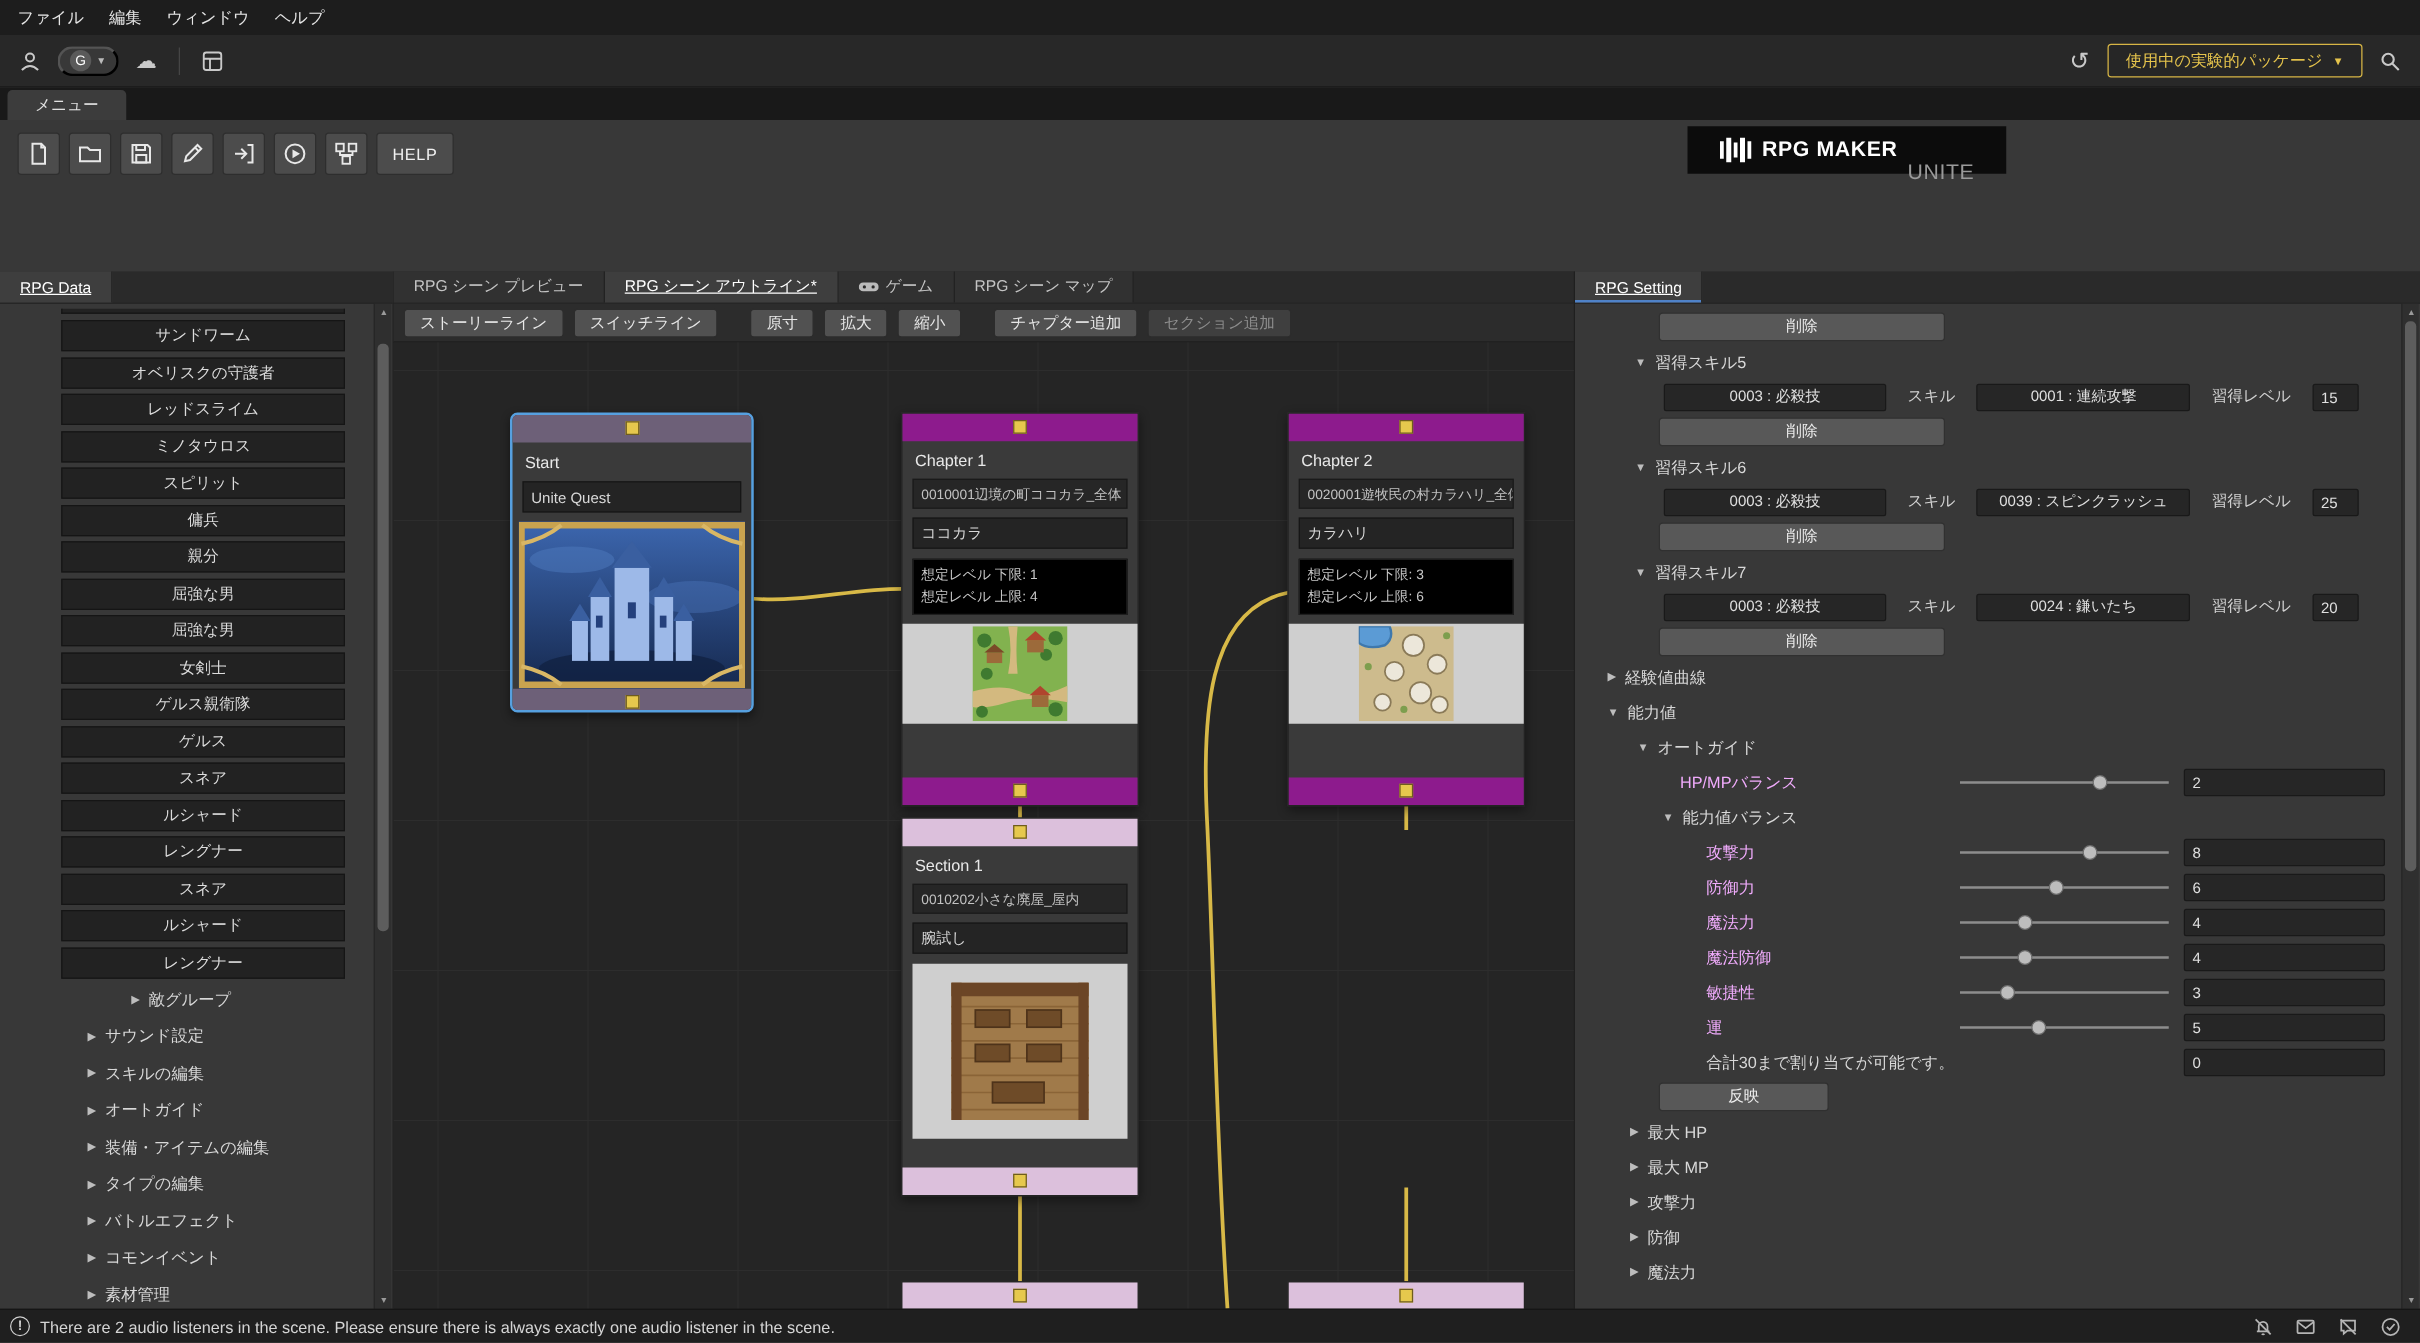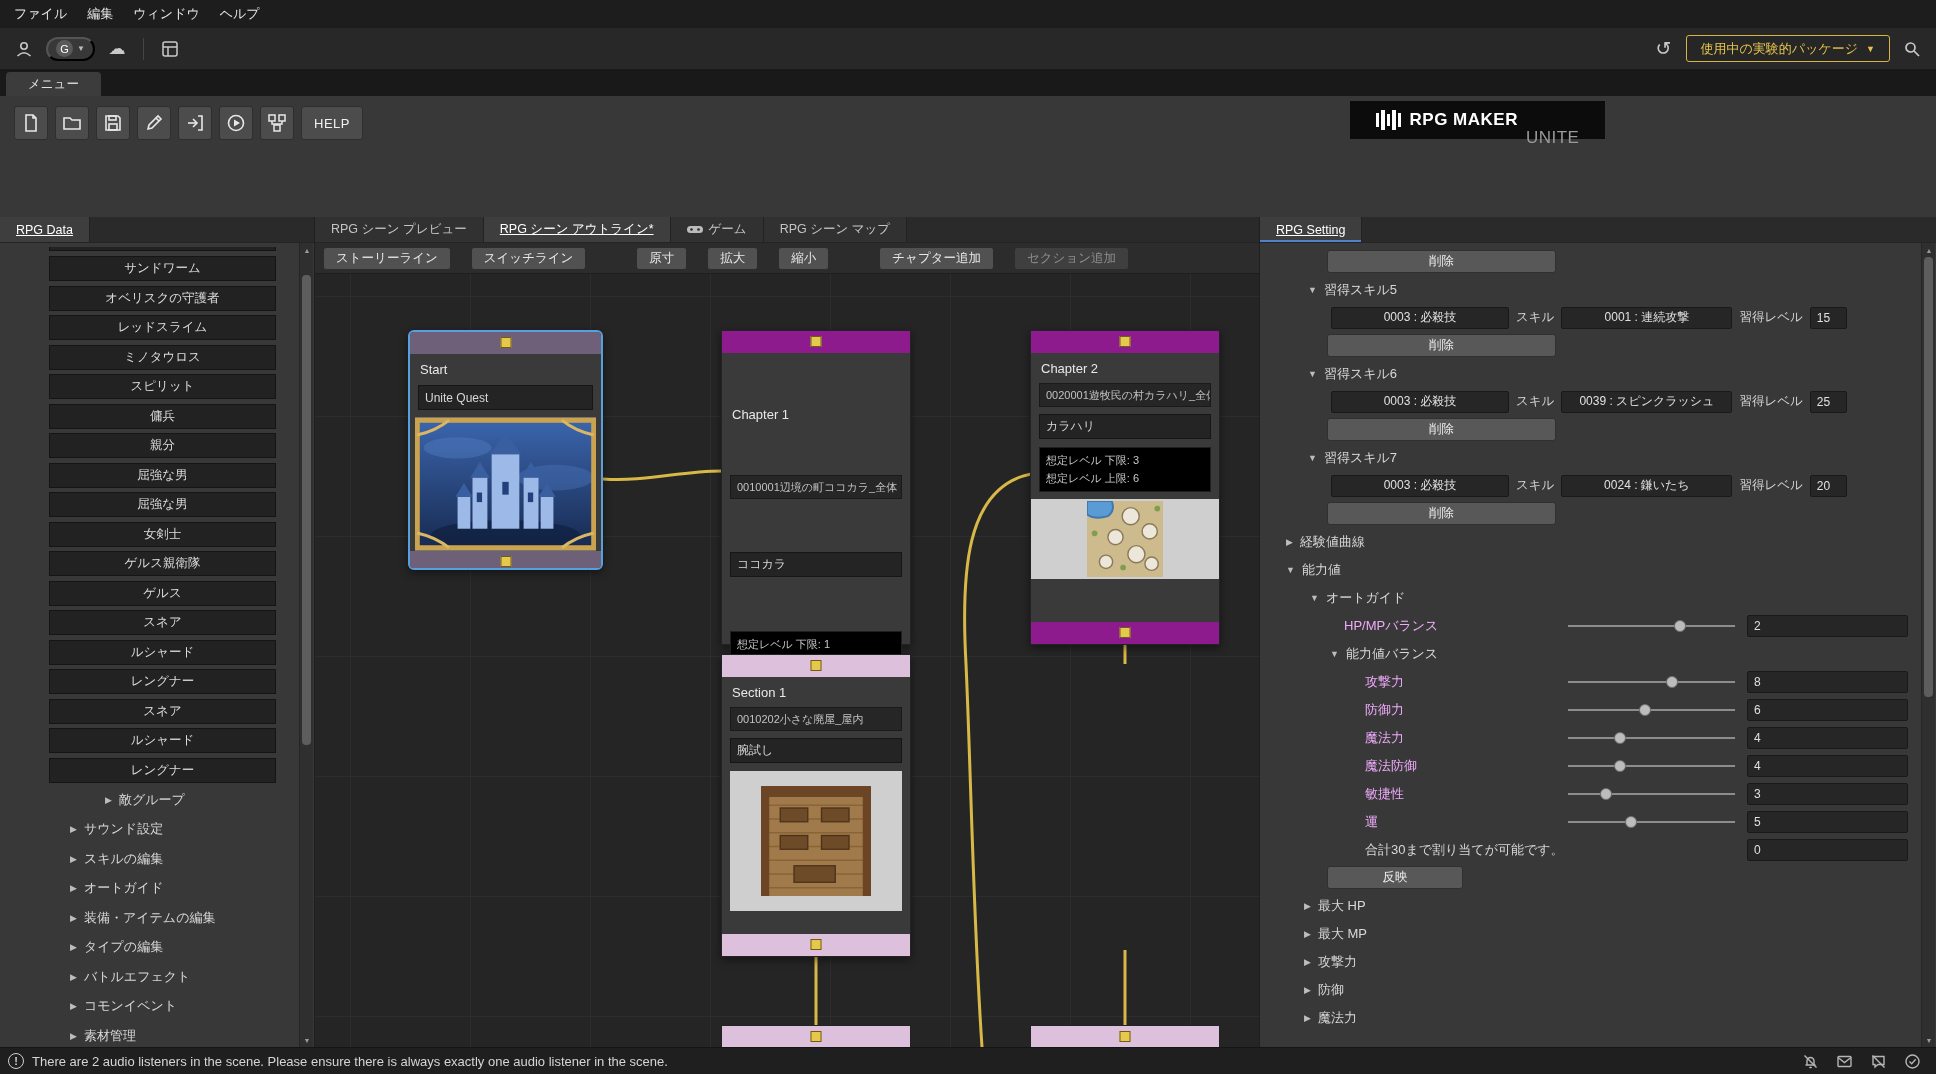--- a/index.html
+++ b/index.html
@@ -60,42 +60,42 @@
   
   .vscroll{position:absolute;top:26px;bottom:0;right:1px;width:14px;background:#2f2f2f;border-left:1px solid #262626;}
   .vscroll .sc-arrow{position:absolute;left:0;width:14px;height:14px;display:flex;align-items:center;justify-content:center;font-size:7px;color:#9a9a9a;cursor:pointer;}
   .vscroll .sc-up{top:0;}
   .vscroll .sc-down{bottom:0;}
   .vscroll .sc-thumb{position:absolute;left:2px;width:9px;background:#5d5d5d;border-radius:4px;cursor:pointer;}
   .left-scroll .sc-thumb{top:32px;height:470px;}
   .right-scroll .sc-thumb{top:14px;height:440px;}
 
   
-  .subtoolbar{height:31px;background:#2c2c2c;border-bottom:1px solid #1e1e1e;display:flex;align-items:center;padding:0 8px;gap:20px;}
+  .subtoolbar{height:31px;background:#2c2c2c;border-bottom:1px solid #1e1e1e;display:flex;align-items:center;padding:0 8px;gap:8px;}
   .sbtn{height:23px;background:#515151;border:1px solid #2c2c2c;border-radius:3px;color:#e8e8e8;font-size:12.5px;padding:0 12px;display:flex;align-items:center;cursor:pointer;}
   .sbtn.disabled{background:#3f3f3f;color:#8d8d8d;cursor:default;}
   .sgap{width:10px;}
 
   
   .canvas{flex:1;position:relative;overflow:hidden;background-color:#252525;background-image:linear-gradient(#2d2d2d 1px,transparent 1px),linear-gradient(90deg,#2d2d2d 1px,transparent 1px);background-size:120px 120px;background-position:35px 22px;}
   .wires{position:absolute;top:0;left:0;z-index:1;}
   .node{position:absolute;background:#3a3a3a;border:1px solid #232323;box-shadow:0 3px 8px rgba(0,0,0,.45);display:flex;flex-direction:column;z-index:2;}
   .node-header,.node-footer{height:22px;position:relative;flex:none;}
   .hdr-chapter{background:#8d1b8d;}
   .hdr-section{background:#dcc0dc;}
   .hdr-start{background:#6d6078;}
   .port{position:absolute;width:11px;height:11px;background:#e6c84d;border:1.5px solid #6e5c1e;left:50%;transform:translateX(-50%);top:5px;cursor:pointer;}
   .node-title{padding:8px 10px 4px;font-size:13px;color:#e8e8e8;flex:none;}
   .node-field{margin:3px 8px;background:#262626;border:1px solid #1a1a1a;height:24px;display:flex;align-items:center;padding:0 6px;font-size:11px;color:#c2c2c2;white-space:nowrap;overflow:hidden;flex:none;}
   .node-input{margin:4px 8px;background:#242424;border:1px solid #161616;height:25px;display:flex;align-items:center;padding:0 6px;font-size:12px;color:#d8d8d8;flex:none;}
   .level-box{margin:4px 8px;background:#000000;border:1px solid #1f1f1f;padding:4px 6px;font-size:11px;color:#c8c8c8;line-height:1.6;flex:none;white-space:nowrap;overflow:hidden;}
   .image-strip{background:#cfcfcf;display:flex;align-items:center;justify-content:center;flex:none;margin-top:3px;overflow:hidden;}
   .spacer{flex:1;}
   .node-start{left:93px;top:56px;width:195px;height:240px;border:2px solid #56a0e0;border-radius:6px;overflow:hidden;}
-  .node-ch1{left:406px;top:56px;width:190px;height:315px;gap:46px;}
+  .node-ch1{left:406px;top:56px;width:190px;height:315px;}
   .node-ch2{left:715px;top:56px;width:190px;height:315px;}
   .node-s1{left:406px;top:380px;width:190px;height:303px;}
   .node-s3{left:715px;top:380px;width:190px;height:303px;}
   .stub{position:absolute;height:45px;background:#3a3a3a;border:1px solid #232323;z-index:2;}
   .stub .stub-header{height:24px;background:#dcc0dc;position:relative;}
   .stub1{left:406px;top:751px;width:190px;}
   .stub2{left:715px;top:751px;width:190px;}
   .ch-strip{height:80px;}
   .sec-strip{height:140px;margin:4px 8px 0;}
   .start-strip{height:134px;margin:3px 5px 0;background:#24407c;}
@@ -106,21 +106,21 @@
   .btn{background:#585858;border:1px solid #303030;border-radius:3px;color:#ededed;font-size:12.5px;height:23px;display:flex;align-items:center;justify-content:center;cursor:pointer;}
   .btn-del,.btn-add{margin-left:67px;width:229px;}
   .btn-apply{margin-left:67px;width:136px;}
   .fold{display:flex;align-items:center;gap:7px;color:#d8d8d8;font-size:13px;cursor:pointer;}
   .i-skill{padding-left:48px;}
   .i-top{padding-left:26px;}
   .i-auto{padding-left:50px;}
   .i-bal{padding-left:70px;}
   .i-col{padding-left:44px;}
   .fold .tree-arrow{font-size:9px;}
-  .skillrow{padding-left:71px;gap:7px;}
+  .skillrow{padding-left:71px;gap:17px;}
   .ffield{background:#262626;border:1px solid #191919;border-radius:2px;height:22px;display:flex;align-items:center;justify-content:center;font-size:12px;color:#e0e0e0;white-space:nowrap;overflow:hidden;}
   .f-type{width:178px;}
   .f-name{width:171px;}
   .f-level{width:37px;justify-content:flex-start;padding-left:6px;}
   .lbl{font-size:12.5px;color:#d2d2d2;white-space:nowrap;}
   .s-label{padding-left:105px;font-size:13px;color:#f0abfc;}
   .hp-label{padding-left:84px;}
   .track{position:absolute;left:308px;width:167px;height:2px;background:#8d8d8d;top:13px;cursor:pointer;}
   .thumb{position:absolute;top:-5px;width:12px;height:12px;border-radius:50%;background:#bdbdbd;border:1px solid #6d6d6d;transform:translateX(-50%);cursor:pointer;}
   .s-value{position:absolute;left:487px;width:161px;justify-content:flex-start;padding-left:6px;}

